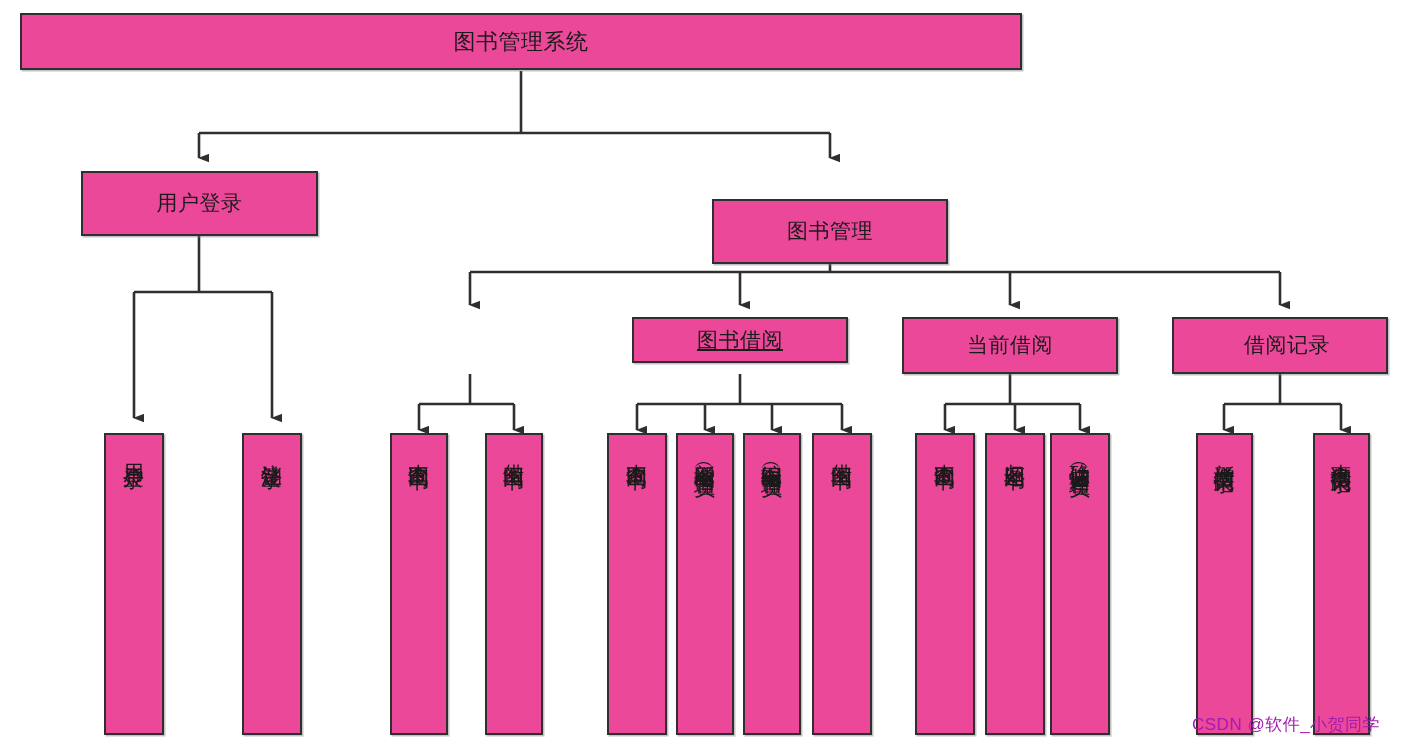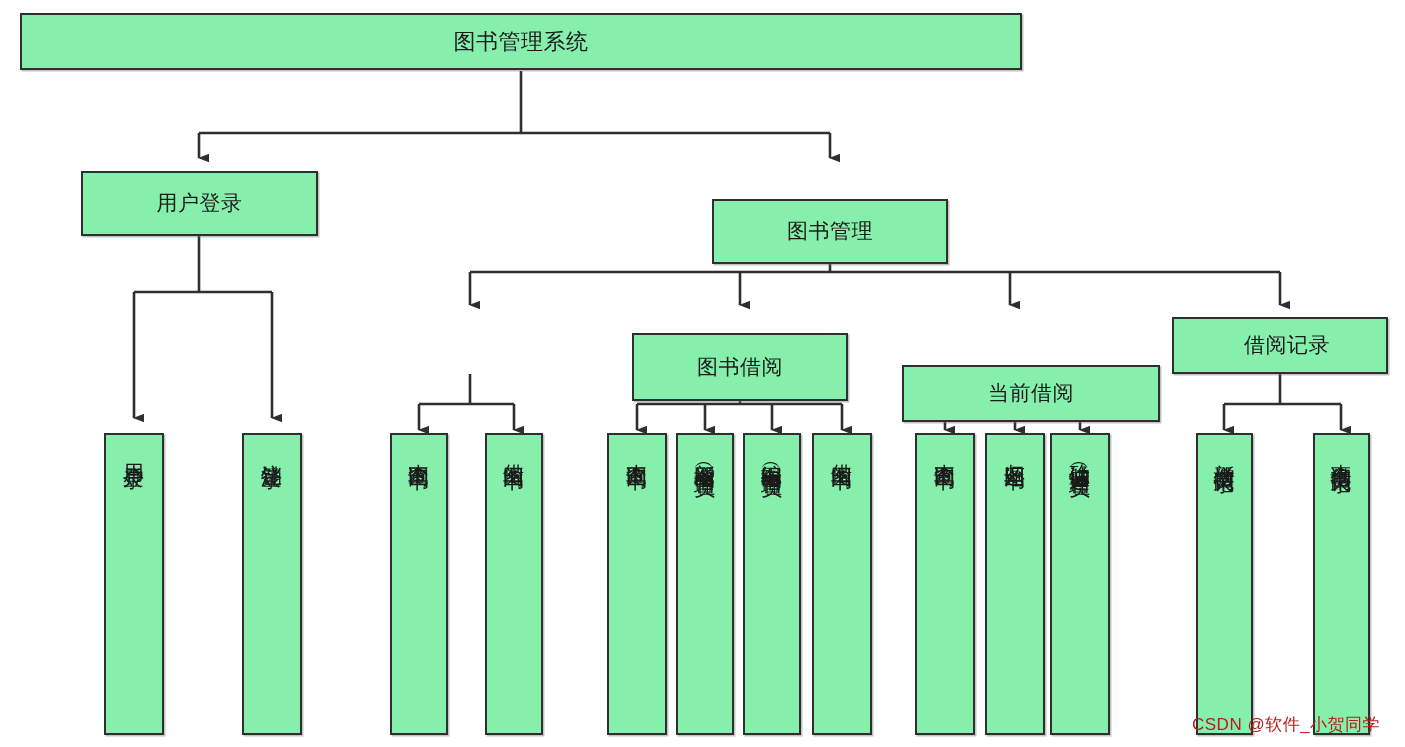--- a/index.html
+++ b/index.html
@@ -23,21 +23,21 @@
     left: 0;
     top: 0;
     width: 1405px;
     height: 747px;
     pointer-events: none;
   }
   .node {
     position: absolute;
     box-sizing: border-box;
     border: 2.5px solid #2f2f2f;
-    background: #86efac;
+    background: #ec4899;
     display: flex;
     align-items: center;
     justify-content: center;
     color: #1a1a1a;
     box-shadow: 1.5px 1.5px 0 rgba(120,120,120,0.45);
   }
   .node .lbl {
     display: block;
     text-align: center;
     line-height: 1.18;
@@ -60,21 +60,21 @@
   .node.vert .lbl {
     writing-mode: vertical-rl;
     text-orientation: upright;
     font-size: 21px;
     letter-spacing: 2px;
     line-height: 1;
     white-space: nowrap;
   }
   .watermark {
     position: absolute;
-    color: #b91c1c;
+    color: #a21caf;
     font-size: 17px;
     letter-spacing: 0.5px;
     white-space: nowrap;
     user-select: none;
   }
 </style>
 </head>
 <body>
 
 <div id="canvas">
@@ -133,24 +133,24 @@
     <span class="lbl">图书管理系统</span>
   </div>
 
   <div class="node horiz" style="left:81px; top:171px; width:237px; height:65px;">
     <span class="lbl">用户登录</span>
   </div>
   <div class="node horiz" style="left:712px; top:171px; width:236px; height:65px;margin-top:28px;">
     <span class="lbl">图书管理</span>
   </div>
 
-  <div class="node horiz" style="left:632px; top:333px; width:216px; height:68px;">
+  <div class="node horiz" style="left:632px; top:317px; width:216px; height:46px;text-decoration:underline;">
     <span class="lbl">图书借阅</span>
   </div>
-  <div class="node horiz" style="left:902px; top:317px; width:258px; height:57px;margin-top:48px;">
+  <div class="node horiz" style="left:902px; top:317px; width:216px; height:57px;">
     <span class="lbl">当前借阅</span>
   </div>
   <div class="node horiz" style="left:1172px; top:317px; width:216px; height:57px;padding-left:14px;">
     <span class="lbl">借阅记录</span>
   </div>
 
   <div class="node vert" style="left:104px; top:433px; width:60px; height:302px;">
     <span class="lbl">用户登录</span>
   </div>
   <div class="node vert" style="left:242px; top:433px; width:60px; height:302px;">

